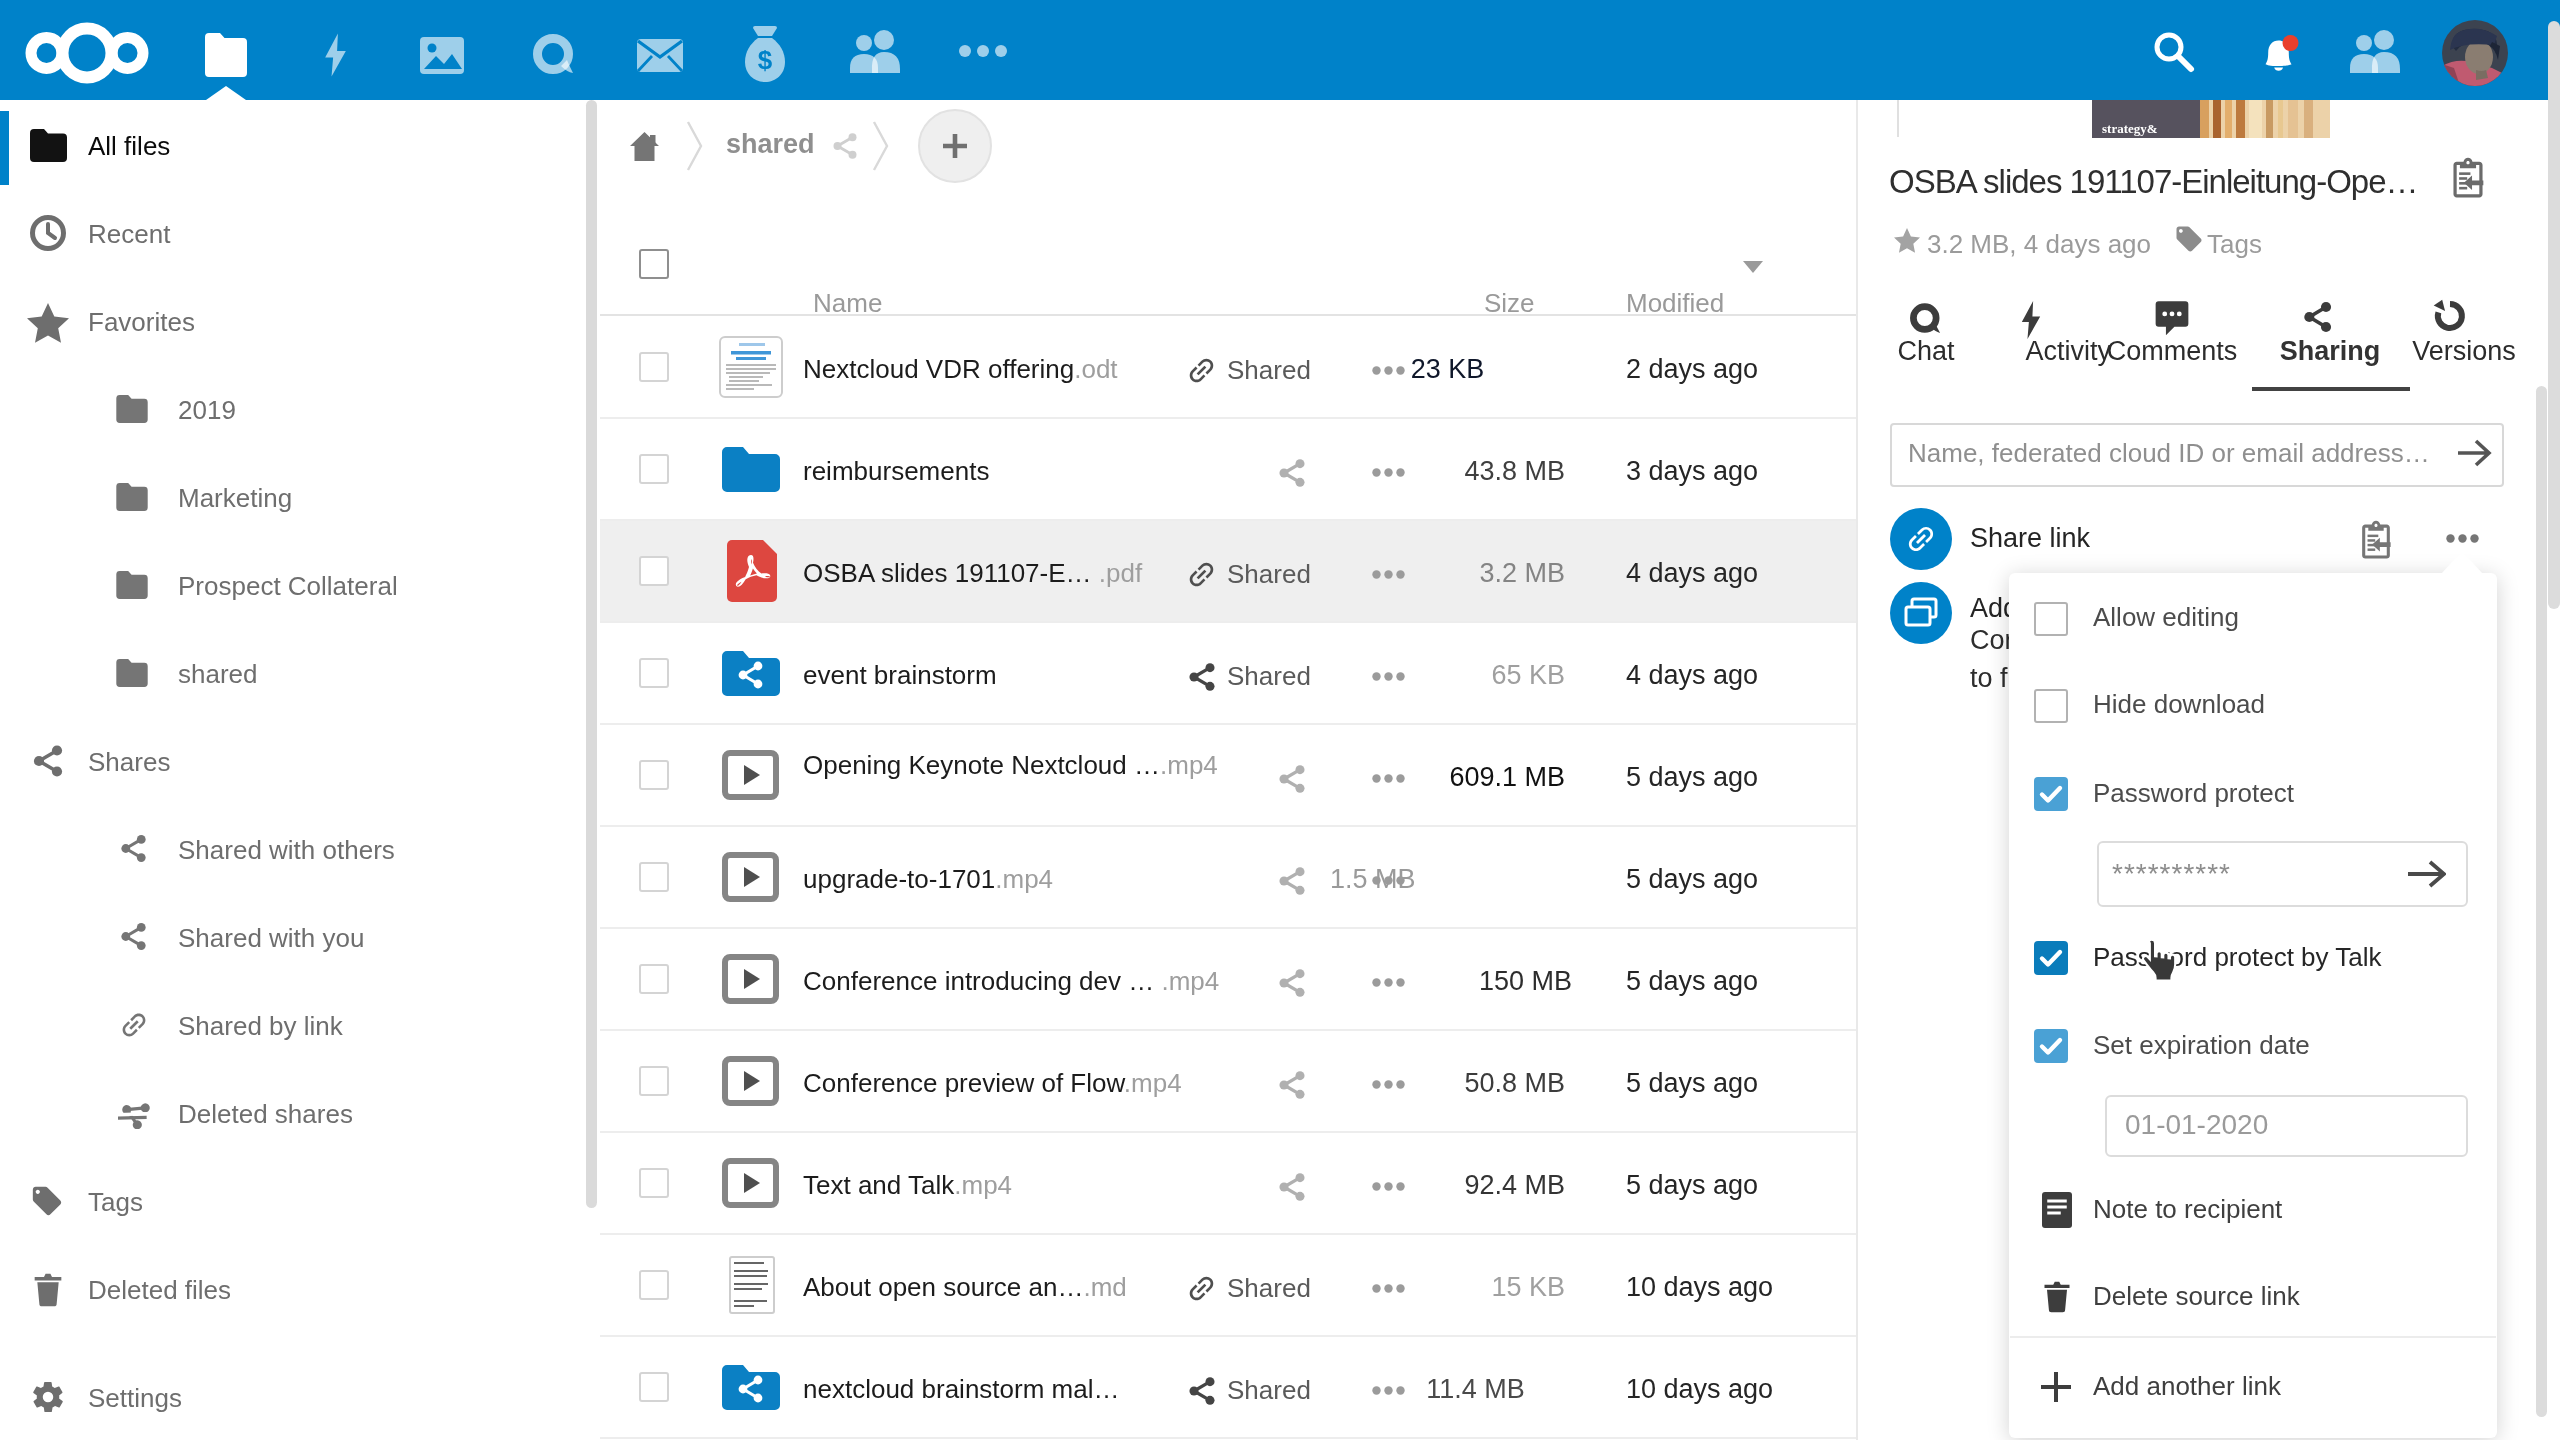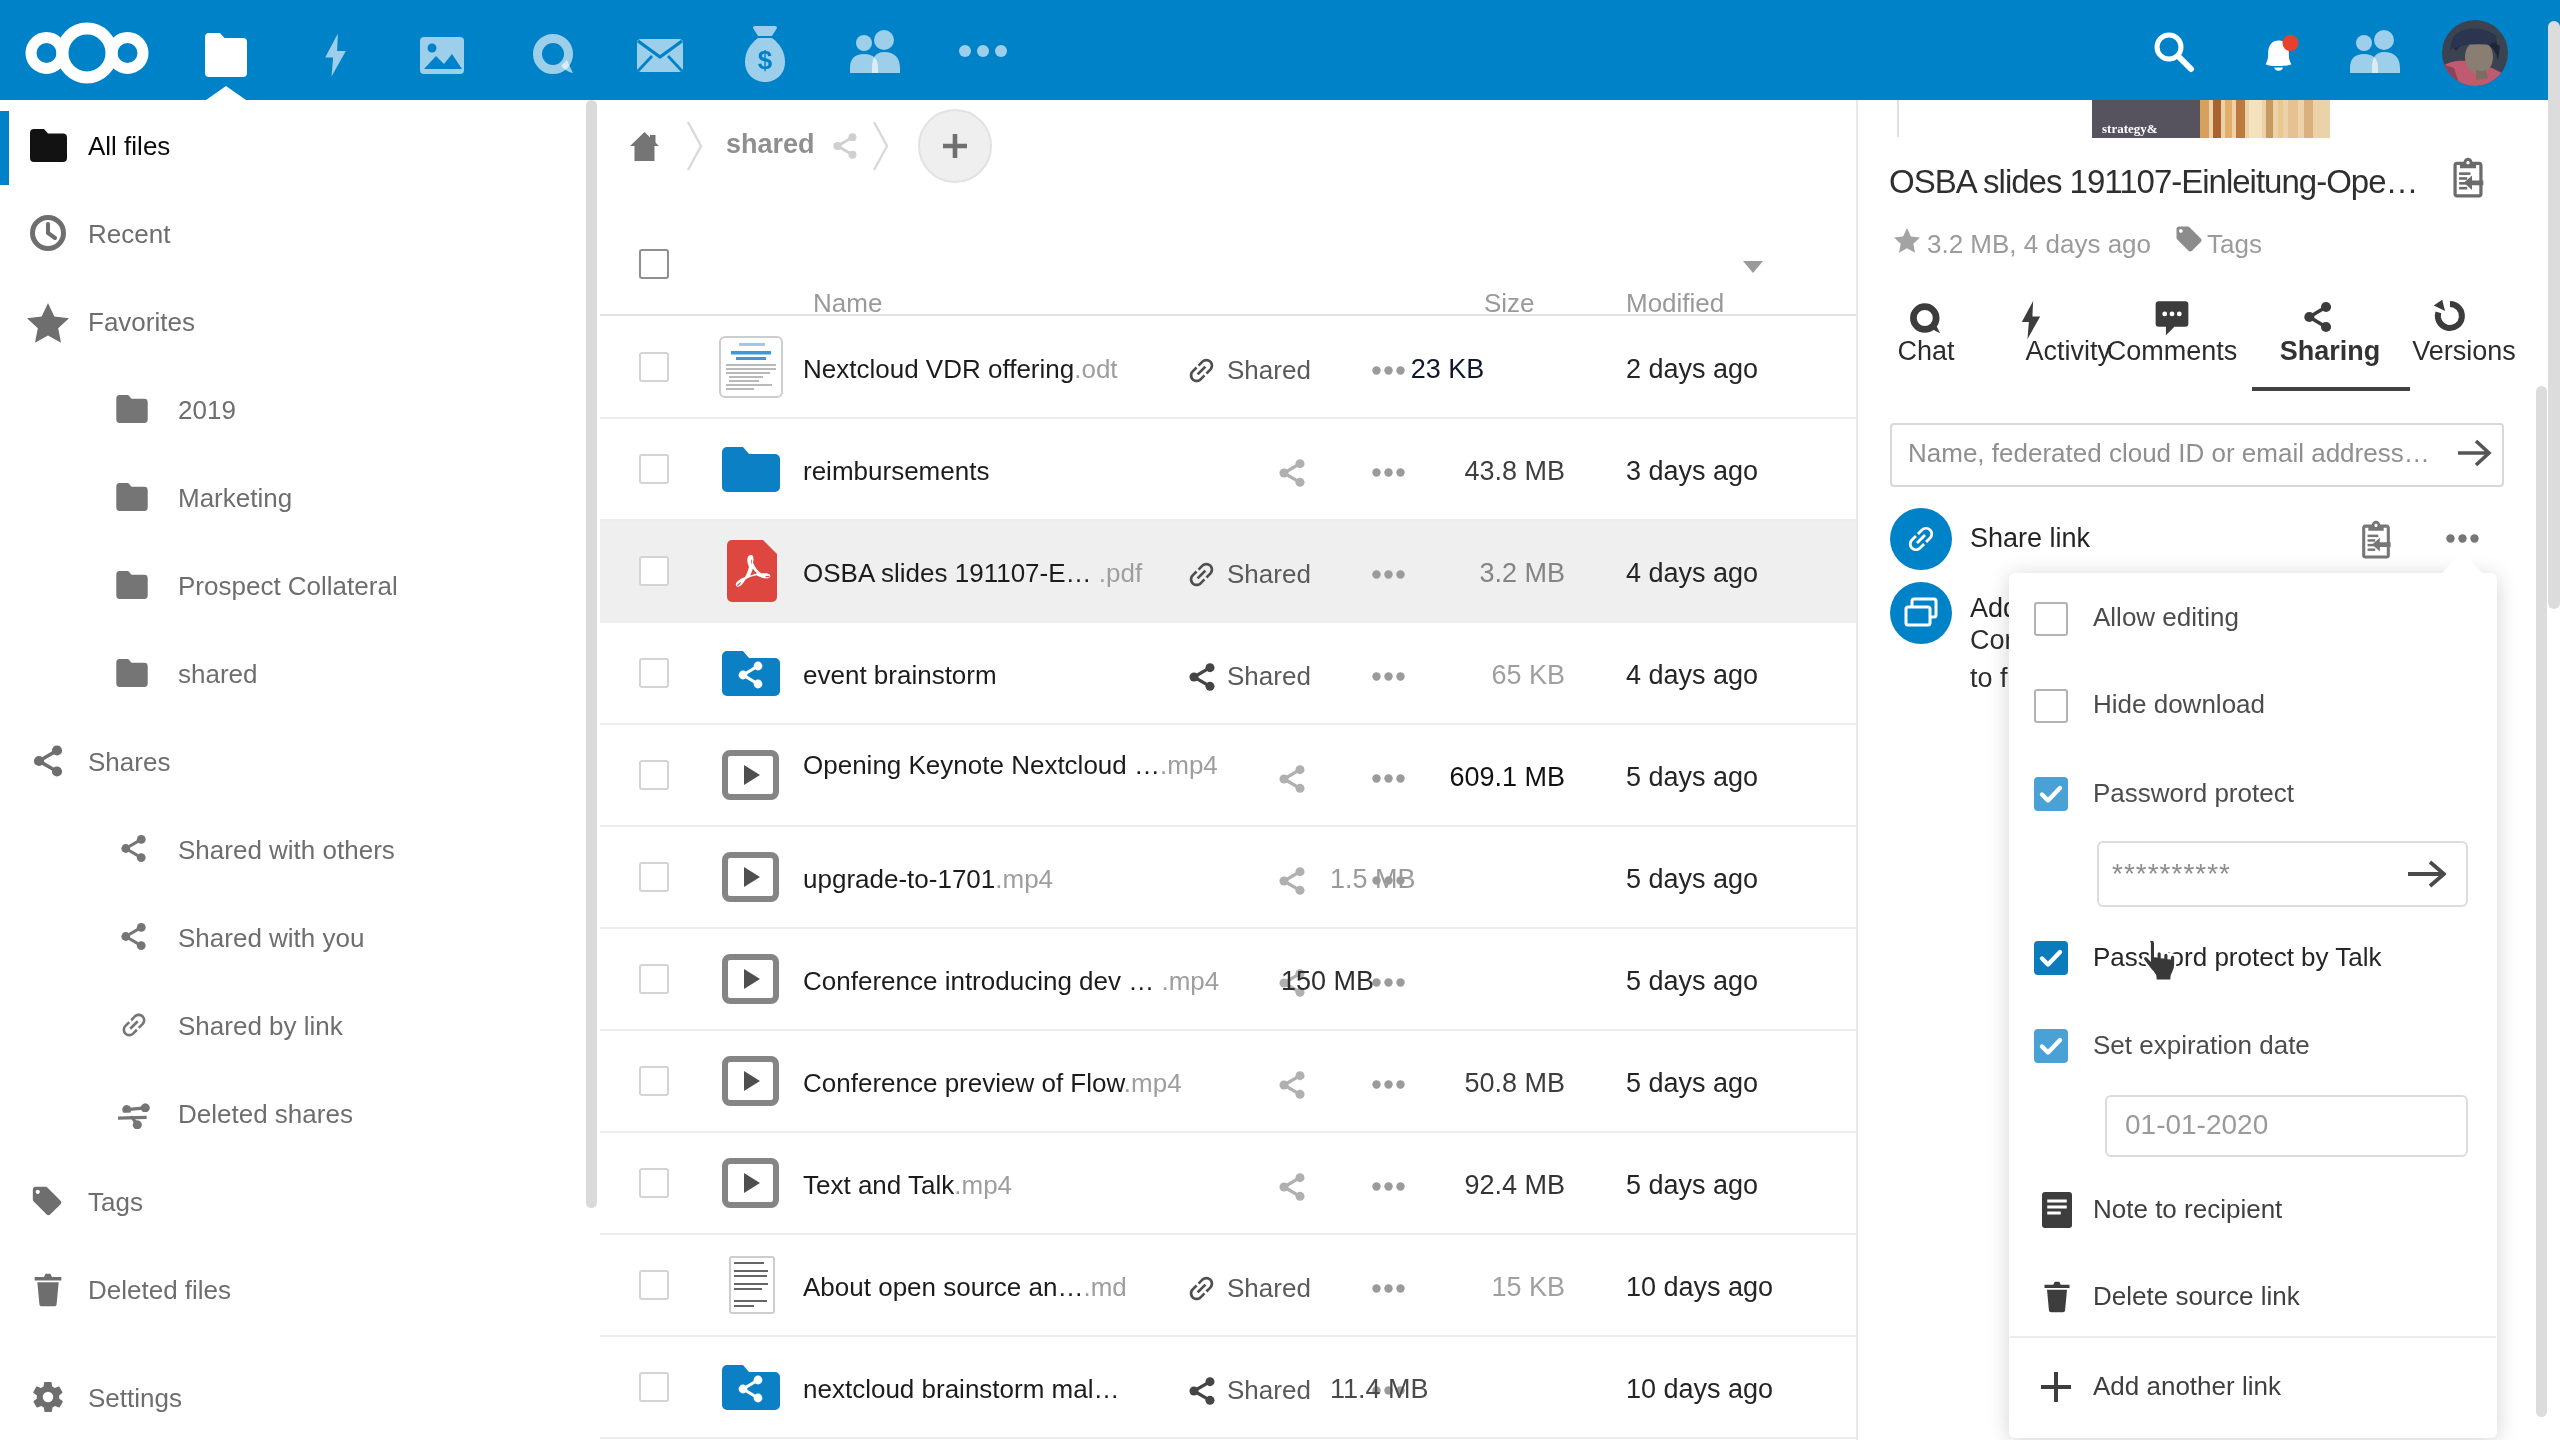--- a/index.html
+++ b/index.html
@@ -443,21 +443,21 @@
         <path d="M6 12 L18 5 M6 12 L18 19" stroke="#b0b0b0" stroke-width="2.4"></path>
       </g>
     </svg>
   <svg class="a" style="left:1372px;top:978px" width="33" height="9" viewBox="0 0 33 9">
       <g fill="#9b9b9b">
         <circle cx="4.5" cy="4.5" r="4.2"></circle>
         <circle cx="16.5" cy="4.5" r="4.2"></circle>
         <circle cx="28.5" cy="4.5" r="4.2"></circle>
       </g>
     </svg>
-  <div class="a szlbl" style="left:1281px;top:966px;width:235px;text-align:left;color:#2d2d2d">150 MB</div>
+  <div class="a szlbl" style="left:1408px;top:966px;width:235px;text-align:center;color:#2d2d2d">150 MB</div>
   <div class="a mdlbl" style="left:1626px;top:966px">5 days ago</div>
 
   <div class="a ckbx" style="left:639px;top:1066px"></div>
   <svg class="a" style="left:722px;top:1056px" width="57" height="50" viewBox="0 0 57 50">
       <rect x="3" y="3" width="51" height="44" rx="5" fill="#fff" stroke="#858585" stroke-width="6"></rect>
       <path d="M22 15 L38 25 L22 35 z" fill="#4f4f4f"></path>
     </svg>
   <div class="a rowname" style="left:803px;top:1068px">Conference preview of Flow<span class="ext">.mp4</span></div>
   <svg class="a" style="left:1276px;top:1069px" width="32" height="32" viewBox="0 0 24 24">
       <g fill="#b0b0b0">
@@ -551,21 +551,21 @@
       </g>
     </svg>
   <div class="a shlbl" style="left:1227px;top:1375px">Shared</div>
   <svg class="a" style="left:1372px;top:1386px" width="33" height="9" viewBox="0 0 33 9">
       <g fill="#9b9b9b">
         <circle cx="4.5" cy="4.5" r="4.2"></circle>
         <circle cx="16.5" cy="4.5" r="4.2"></circle>
         <circle cx="28.5" cy="4.5" r="4.2"></circle>
       </g>
     </svg>
-  <div class="a szlbl" style="left:1330px;top:1374px;width:235px;text-align:left;color:#4a4a4a">11.4 MB</div>
+  <div class="a szlbl" style="left:1358px;top:1374px;width:235px;text-align:center;color:#4a4a4a">11.4 MB</div>
   <div class="a mdlbl" style="left:1626px;top:1374px">10 days ago</div>
 </div>
 
 <div class="a" id="rightbar">
   <div class="a" style="left:1856px;top:100px;width:2px;height:1340px;background:#e9e9e9"></div>
   <div class="a" style="left:1897px;top:100px;width:2px;height:37px;background:#e0e0e0"></div>
 
   <svg class="a" style="left:2092px;top:100px" width="238" height="38" viewBox="0 0 238 38">
     <rect width="108" height="38" fill="#56525e"></rect>
     <text x="10" y="33" font-family="Liberation Serif" font-size="13" font-weight="bold" fill="#fff">strategy&amp;</text>

